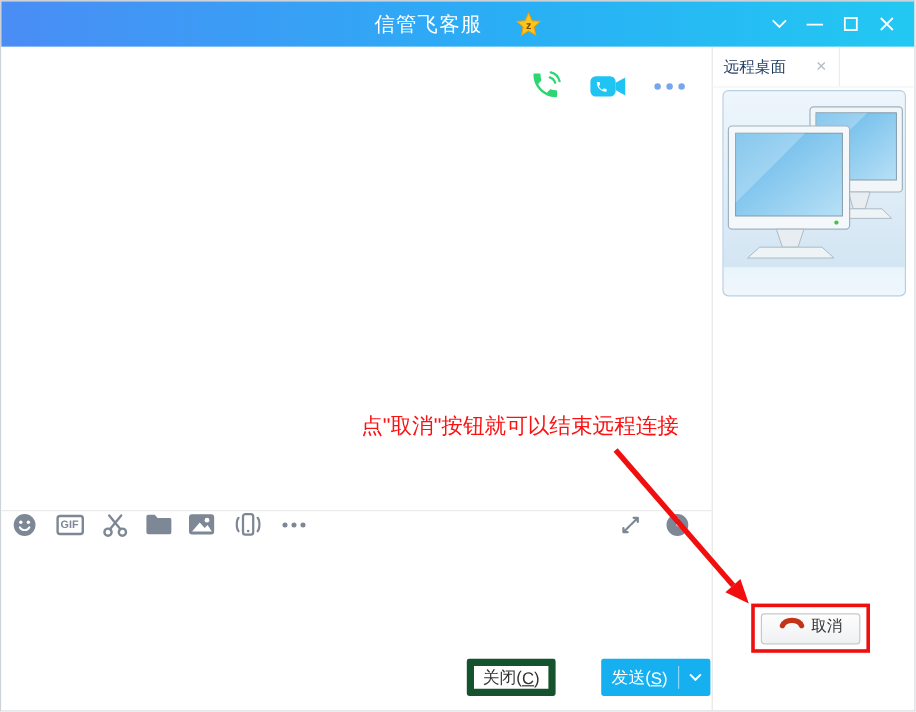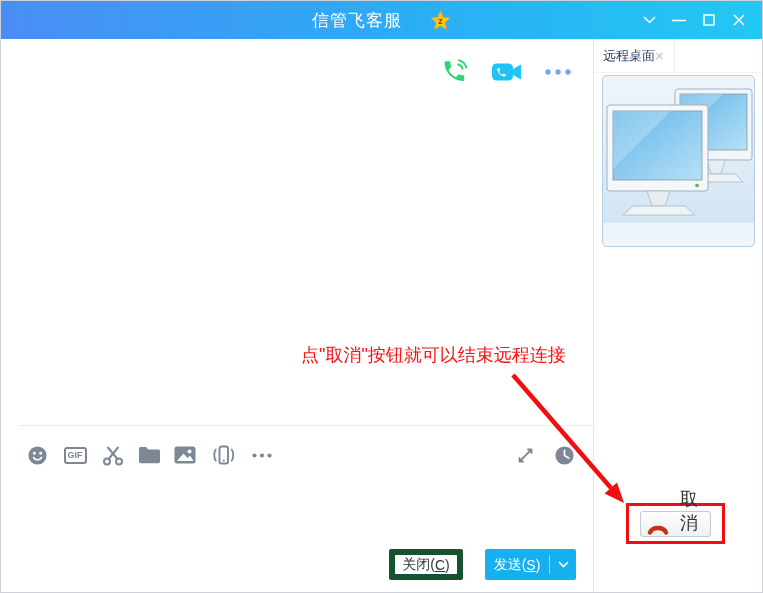--- a/index.html
+++ b/index.html
@@ -13,53 +13,53 @@
     background:linear-gradient(90deg,#4a8df5 0%,#2aaef5 55%,#22c8f2 100%);}
   .title-group{position:absolute;left:0;right:0;top:0;height:38px;
     display:flex;align-items:center;justify-content:center;gap:28px;}
   .title-text{color:#fff;font-size:17px;letter-spacing:1px;}
   .win-controls{position:absolute;right:8px;top:0;height:38px;display:flex;align-items:center;}
   .win-btn{width:30px;height:38px;display:flex;align-items:center;justify-content:center;cursor:default;}
   
   .chat{position:absolute;left:0;top:38px;width:592px;bottom:0;background:#fff;}
   .call-row{position:absolute;top:19px;right:22px;display:flex;align-items:center;gap:23px;}
   .annotation{position:absolute;left:300px;top:304px;font-size:18px;color:#fb1111;white-space:nowrap;}
-  .toolbar{position:absolute;left:17px;right:0;top:386px;height:41px;border-top:1px solid #ebebeb;
-    display:flex;align-items:flex-end;padding:0 18px 0 8px;box-sizing:border-box;}
+  .toolbar{position:absolute;left:0;right:0;top:386px;height:41px;border-top:1px solid #ebebeb;
+    display:flex;align-items:flex-start;padding:0 18px 0 8px;box-sizing:border-box;}
   .tb-left{display:flex;align-items:center;gap:14px;}
   .tb-right{margin-left:auto;display:flex;align-items:center;gap:17px;}
   .tb-icon{display:flex;align-items:center;justify-content:center;width:22px;height:22px;}
   .gif-badge{border:2px solid #7d8795;border-radius:3px;color:#7d8795;font-weight:bold;
     font-size:9px;line-height:1;padding:2px 2px;letter-spacing:0;}
   .actions-close{position:absolute;left:388px;top:510px;width:74px;height:31px;background:#fff;
     border:6px solid #14532d;border-radius:2px;font-size:14px;color:#333;
     display:flex;align-items:center;justify-content:center;cursor:default;}
-  .actions-send{position:absolute;left:484px;top:510px;width:91px;height:31px;background:#16b0f0;
+  .actions-send{position:absolute;left:500px;top:510px;width:91px;height:31px;background:#16b0f0;
     border:none;border-radius:2px;color:#fff;font-size:14px;display:flex;align-items:stretch;
     padding:0;cursor:default;}
   .send-main{flex:1;display:flex;align-items:center;justify-content:center;}
   .send-sep{width:1px;background:rgba(255,255,255,.5);margin:6px 0;}
   .send-drop{width:26px;display:flex;align-items:center;justify-content:center;}
   .u{text-decoration:underline;}
   
   .panel{position:absolute;left:592px;top:38px;right:0;bottom:0;background:#fff;border-left:1px solid #e7e7e7;}
   .panel-tabrow{height:33px;border-bottom:1px solid #f3f3f3;display:flex;align-items:stretch;}
-  .panel-tab{display:flex;align-items:center;gap:0;padding:0 10px 0 9px;border-right:1px solid #ececec;}
+  .panel-tab{display:flex;align-items:center;gap:25px;padding:0 10px 0 9px;border-right:1px solid #ececec;}
   .panel-tab-label{font-size:13px;color:#1f3a5f;}
   .panel-tab-close{font-size:15px;color:#b4bcc6;line-height:1;cursor:default;}
   .monitors{position:absolute;left:8px;top:36px;width:151px;height:170px;border:1px solid #b6cfe3;
     border-radius:5px;overflow:hidden;
     background:linear-gradient(180deg,#eef6fc 0%,#d3e5f3 86%,#e9f4fb 86.5%,#f0f7fc 100%);}
   .panel-info{position:absolute;left:16px;top:349px;width:152px;font-size:13.5px;line-height:21px;
     color:#1d3a5e;white-space:pre-line;}
   .cancel-box{position:absolute;left:32px;top:464px;width:99px;height:41px;border:3px solid #ee1010;
     box-sizing:border-box;display:flex;align-items:center;justify-content:center;}
-  .cancel-btn{width:71px;height:26px;background:linear-gradient(#fdfdfd,#f0f1f3);
-    border:1px solid #c3c9d0;border-radius:3px;display:flex;align-items:flex-end;justify-content:center;
-    gap:5px;font-size:18px;color:#333;cursor:default;}
+  .cancel-btn{width:83px;height:26px;background:linear-gradient(#fdfdfd,#f0f1f3);
+    border:1px solid #c3c9d0;border-radius:3px;display:flex;align-items:flex-start;justify-content:center;
+    gap:5px;font-size:13px;color:#333;cursor:default;}
   
   .arrow-layer{position:absolute;left:0;top:0;width:763px;height:593px;pointer-events:none;z-index:50;}
 </style>
 </head>
 <body>
 
 <div class="window">
 
   <div class="titlebar">
     <div class="title-group">

